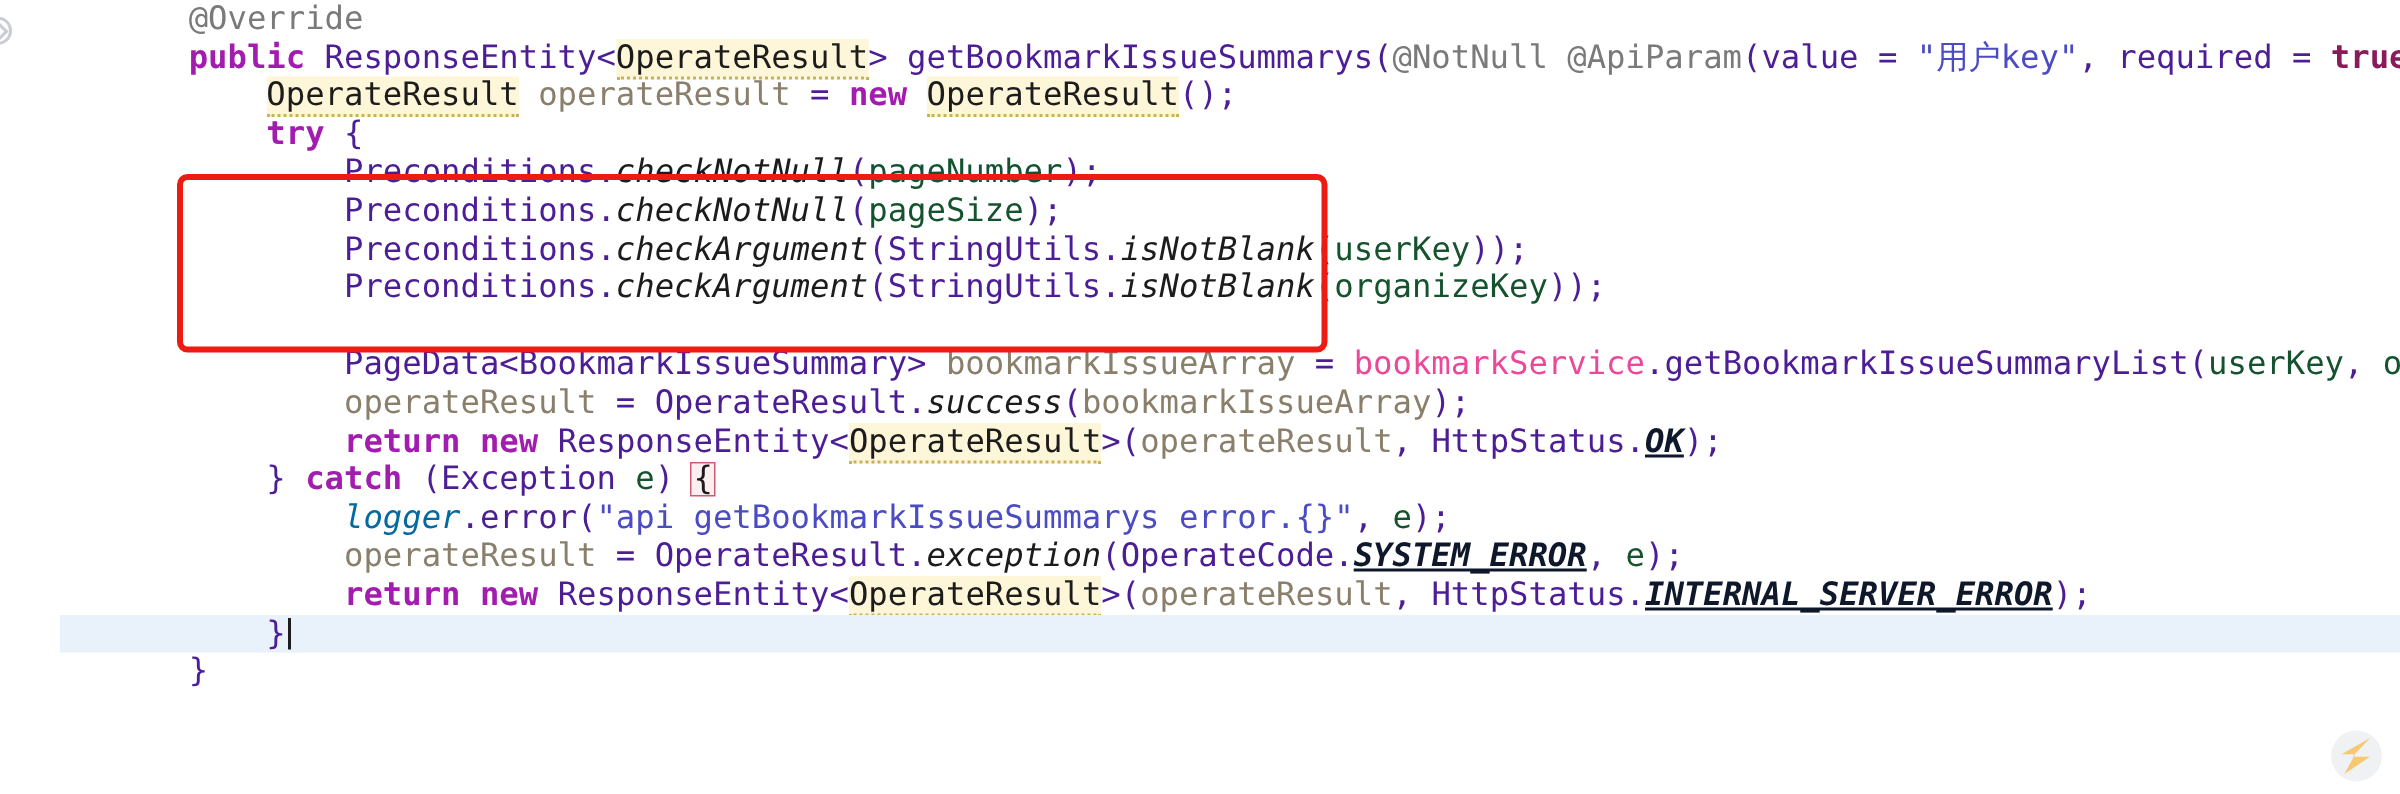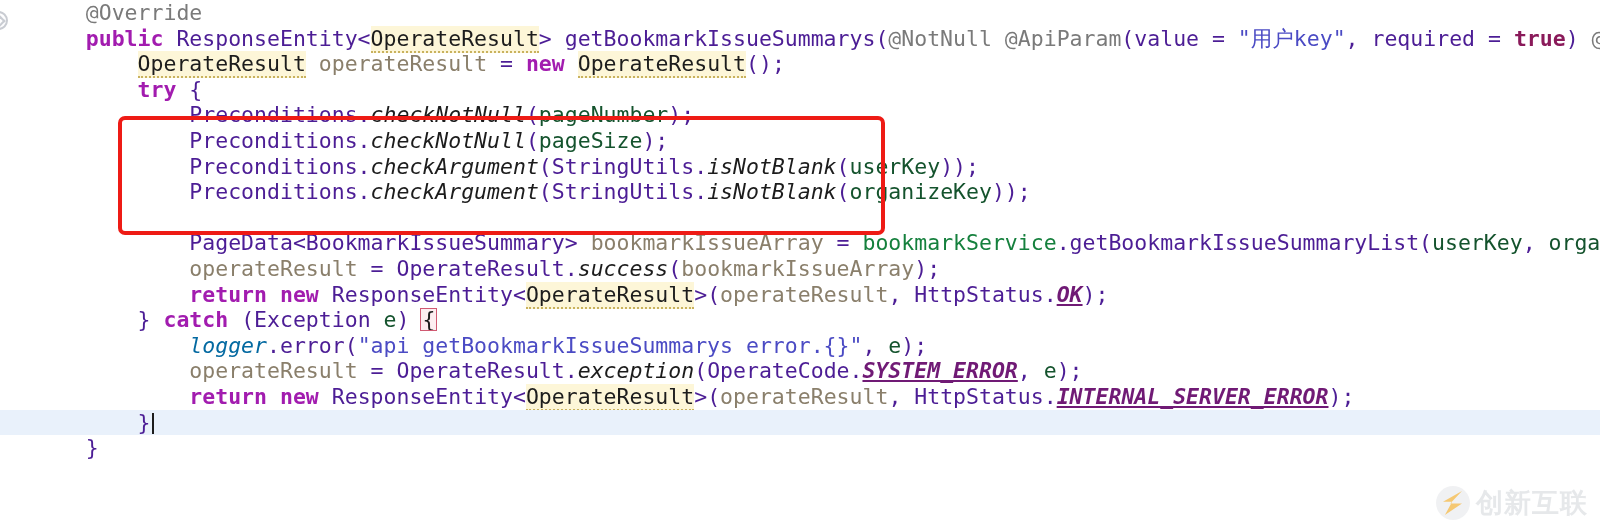--- a/index.html
+++ b/index.html
@@ -55,36 +55,37 @@
     font-size: 21.5px;
     line-height: 25.6px;
     color: #1c1c1c;
     letter-spacing: 0px;
   }
   .line {
     position: relative;
     height: 25.6px;
     padding-left: 34px;
     box-sizing: content-box;
+    margin-left: 40px;
   }
   .line.current {
     background: #e9f1fb;
   }
 
   
   .kw        { color: #a21caf; font-weight: bold; }          
   .anno      { color: #7a7a7a; }
   .plain     { color: #4c1d95; }
   .field     { color: #8a7f6b; }                              
   .param     { color: #14532d; }
   .str       { color: #4b4bc4; }                              
-  .const     { color: #701a75; font-weight: bold; font-style: italic; text-decoration: underline; }
+  .const     { color: #0f172a; font-weight: bold; font-style: italic; text-decoration: underline; }
   .static-m  { font-style: italic; }                          
   .logger    { color: #0369a1; font-style: italic; }
-  .svc       { color: #15803d; }                              
+  .svc       { color: #ec4899; }                              
   .bool      { color: #8a1a5a; font-weight: bold; text-align: right; }
   .warn {
     background: #fdf6d8;
     border-bottom: 2px dotted #c9b25e;
   }
 
   
   .brace-box {
     display: inline-block;
     outline: 1px solid #d05a72;
@@ -160,16 +161,15 @@
   <div class="gutter">
     <div class="gutter-icon"></div>
   </div>
 
   <div class="code" id="code-root"><div class="line"><span>    </span><span class="anno">@Override</span></div><div class="line"><span>    </span><span class="kw">public</span><span class="plain"> ResponseEntity&lt;</span><span class="warn">OperateResult</span><span class="plain">&gt; getBookmarkIssueSummarys(</span><span class="anno">@NotNull</span><span class="plain"> </span><span class="anno">@ApiParam</span><span class="plain">(value = </span><span class="str">"用户key"</span><span class="plain">, required = </span><span class="bool">true</span><span class="plain">) </span><span class="anno">@RequestParam</span></div><div class="line"><span>        </span><span class="warn">OperateResult</span><span class="plain"> </span><span class="field">operateResult</span><span class="plain"> = </span><span class="kw">new</span><span class="plain"> </span><span class="warn">OperateResult</span><span class="plain">();</span></div><div class="line"><span>        </span><span class="kw">try</span><span class="plain"> {</span></div><div class="line"><span>            </span><span class="plain">Preconditions.</span><span class="static-m">checkNotNull</span><span class="plain">(</span><span class="param">pageNumber</span><span class="plain">);</span></div><div class="line"><span>            </span><span class="plain">Preconditions.</span><span class="static-m">checkNotNull</span><span class="plain">(</span><span class="param">pageSize</span><span class="plain">);</span></div><div class="line"><span>            </span><span class="plain">Preconditions.</span><span class="static-m">checkArgument</span><span class="plain">(StringUtils.</span><span class="static-m">isNotBlank</span><span class="plain">(</span><span class="param">userKey</span><span class="plain">));</span></div><div class="line"><span>            </span><span class="plain">Preconditions.</span><span class="static-m">checkArgument</span><span class="plain">(StringUtils.</span><span class="static-m">isNotBlank</span><span class="plain">(</span><span class="param">organizeKey</span><span class="plain">));</span></div><div class="line">&nbsp;</div><div class="line"><span>            </span><span class="plain">PageData&lt;BookmarkIssueSummary&gt; </span><span class="field">bookmarkIssueArray</span><span class="plain"> = </span><span class="svc">bookmarkService</span><span class="plain">.getBookmarkIssueSummaryList(</span><span class="param">userKey</span><span class="plain">, </span><span class="param">organizeKey</span></div><div class="line"><span>            </span><span class="field">operateResult</span><span class="plain"> = OperateResult.</span><span class="static-m">success</span><span class="plain">(</span><span class="field">bookmarkIssueArray</span><span class="plain">);</span></div><div class="line"><span>            </span><span class="kw">return</span><span class="plain"> </span><span class="kw">new</span><span class="plain"> ResponseEntity&lt;</span><span class="warn">OperateResult</span><span class="plain">&gt;(</span><span class="field">operateResult</span><span class="plain">, HttpStatus.</span><span class="const">OK</span><span class="plain">);</span></div><div class="line"><span>        </span><span class="plain">} </span><span class="kw">catch</span><span class="plain"> (Exception </span><span class="param">e</span><span class="plain">) </span><span class="brace-box">{</span></div><div class="line"><span>            </span><span class="logger">logger</span><span class="plain">.error(</span><span class="str">"api getBookmarkIssueSummarys error.{}"</span><span class="plain">, </span><span class="param">e</span><span class="plain">);</span></div><div class="line"><span>            </span><span class="field">operateResult</span><span class="plain"> = OperateResult.</span><span class="static-m">exception</span><span class="plain">(OperateCode.</span><span class="const">SYSTEM_ERROR</span><span class="plain">, </span><span class="param">e</span><span class="plain">);</span></div><div class="line"><span>            </span><span class="kw">return</span><span class="plain"> </span><span class="kw">new</span><span class="plain"> ResponseEntity&lt;</span><span class="warn">OperateResult</span><span class="plain">&gt;(</span><span class="field">operateResult</span><span class="plain">, HttpStatus.</span><span class="const">INTERNAL_SERVER_ERROR</span><span class="plain">);</span></div><div class="line current"><span>        </span><span class="plain">}</span><span class="caret"></span></div><div class="line"><span>    </span><span class="plain">}</span></div></div>
 
   <div class="redbox"></div>
 
   <div class="watermark">
     <div class="wm-mark"></div>
-    <div class="wm-text">创新互联</div>
   </div>
 
 </div>
 
 </body></html>

